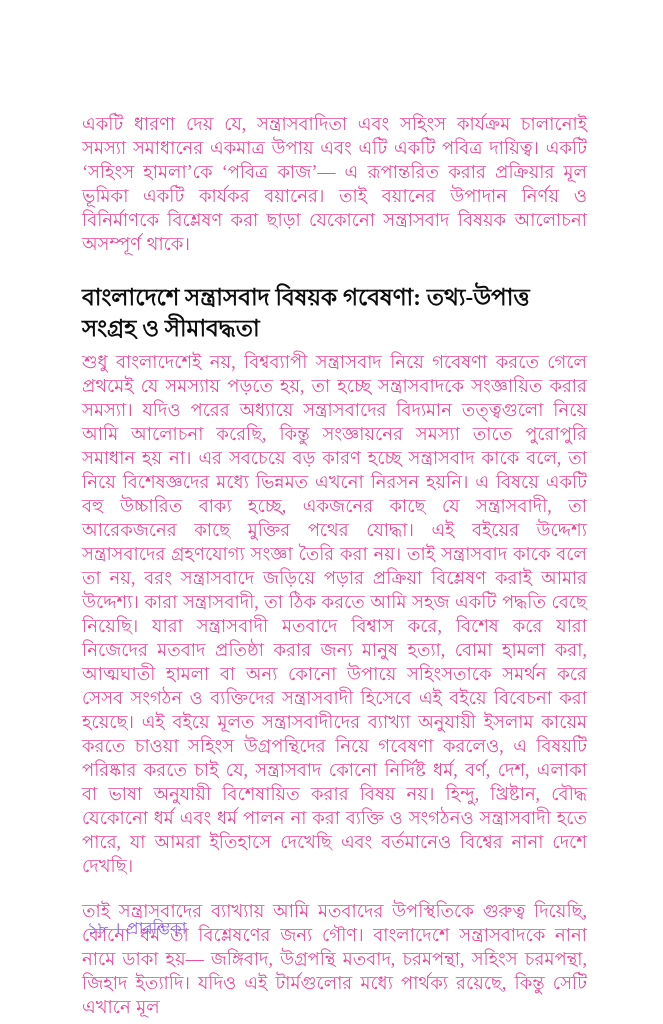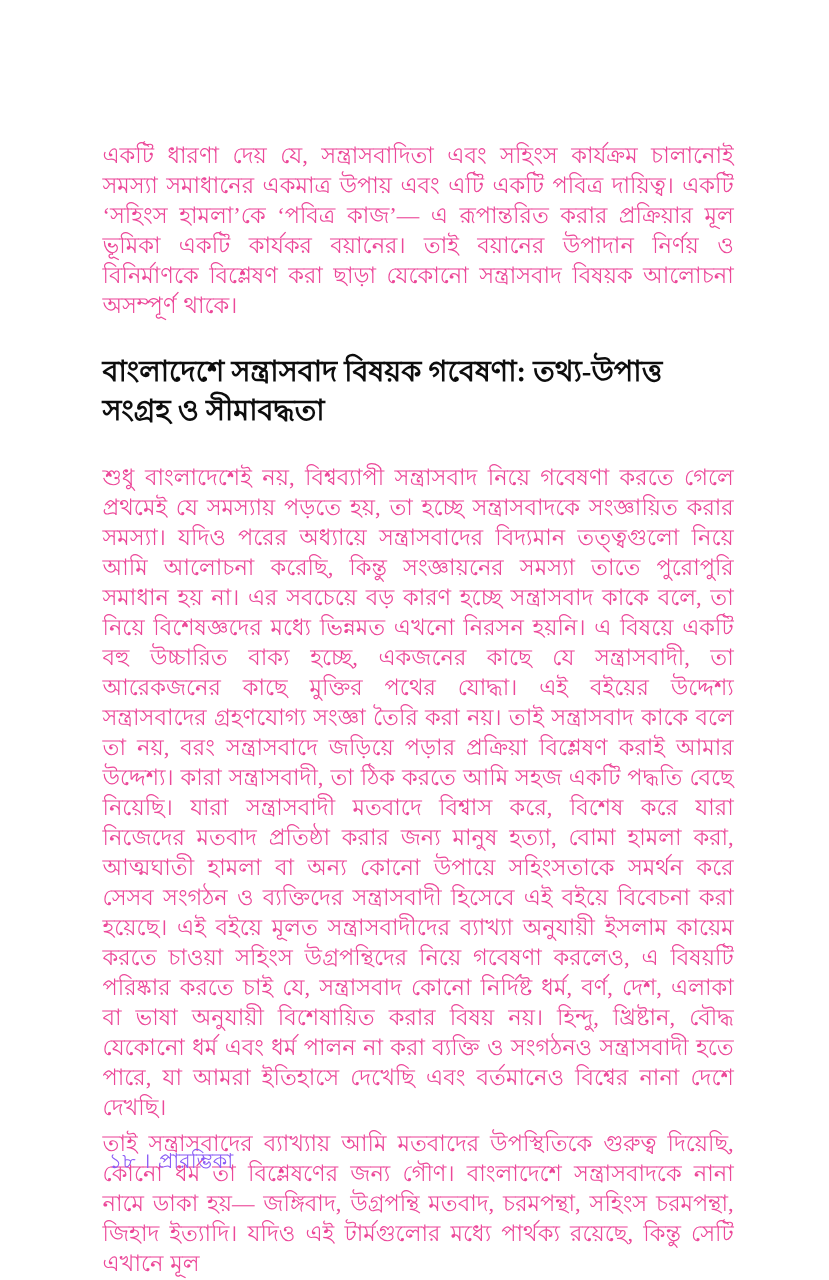--- a/index.html
+++ b/index.html
@@ -30,25 +30,25 @@
     word-spacing: 1px;
   }
   .body-para.last {
     margin-bottom: 0;
   }
   .section-heading {
     font-size: 23px;
     line-height: 31px;
     font-weight: bold;
     text-align: left;
-    margin: 0 0 26px 0;
+    margin: 0 0 6px 0;
     color: #0d0d0d;
   }
   .para2 {
-    margin-bottom: 5px;
+    margin-bottom: 21px;
   }
   .page-footer {
     position: absolute;
     top: 918px;
     left: 87px;
     font-size: 16.5px;
     line-height: 22px;
     color: #8b5cf6;
     white-space: nowrap;
   }

